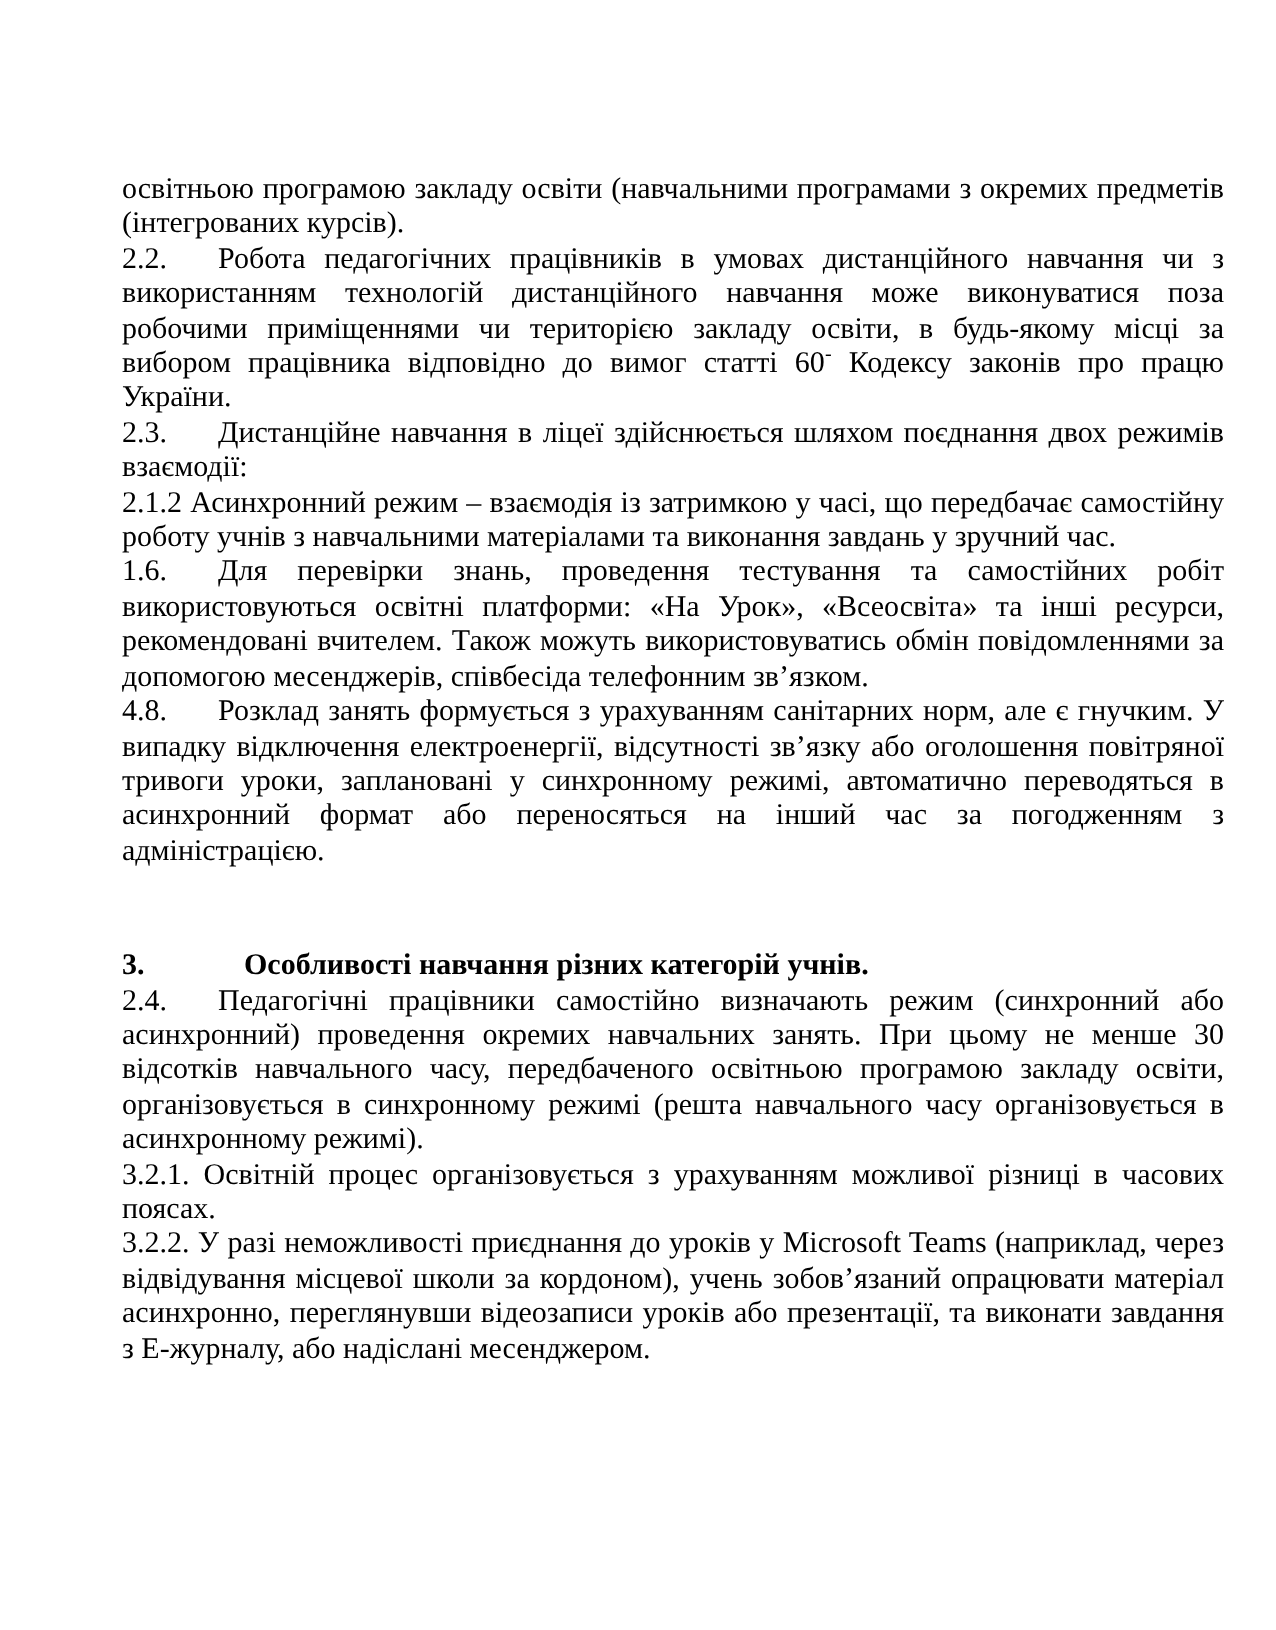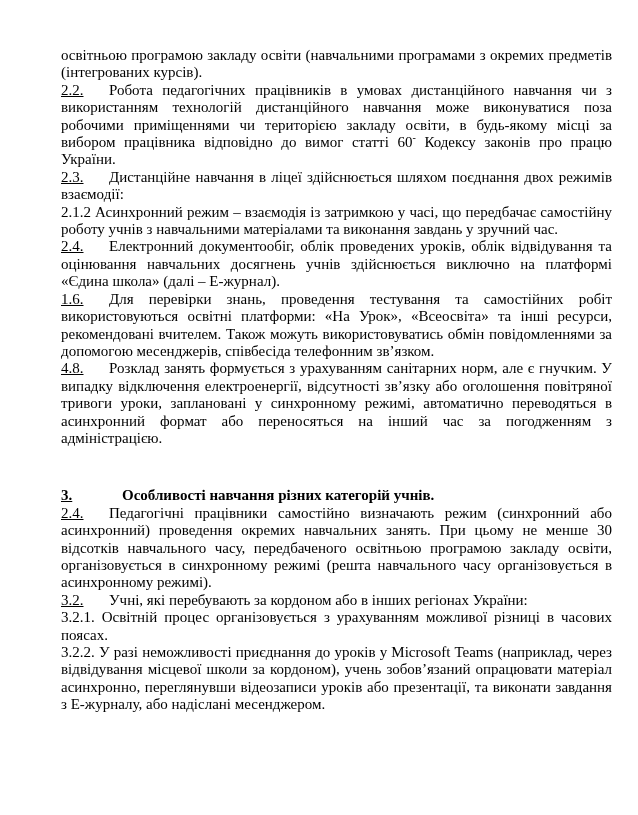--- a/index.html
+++ b/index.html
@@ -7,61 +7,58 @@
     padding: 0;
     background: #ffffff;
   }
   .page {
     position: relative;
     box-sizing: border-box;
     width: 638px;
     height: 815px;
     background: #ffffff;
     color: #000000;
-    padding: 47px 26px 0 61px;
+    padding: 87px 26px 0 61px;
     font-family: "Liberation Serif", "DejaVu Serif", serif;
     font-size: 15px;
     line-height: 17.4px;
     overflow: hidden;
   }
   p.para {
     margin: 0;
     padding: 0;
     text-align: justify;
   }
   p.para.bold {
     font-weight: bold;
     margin-top: 40px;
   }
   .num {
     display: inline-block;
     min-width: 48px;
     font-weight: inherit;
-    text-decoration: underline;
   }
   .num-wide {
     min-width: 61px;
   }
   sup.fnote {
     font-size: 10px;
     line-height: 0;
     vertical-align: super;
   }
 </style>
 </head>
 <body>
 
 <div class="page">
   <div id="content">
       <p class="para">освітньою програмою закладу освіти (навчальними програмами з окремих предметів (інтегрованих курсів).</p>
       <p class="para"><span class="num">2.2.</span>Робота педагогічних працівників в умовах дистанційного навчання чи з використанням технологій дистанційного навчання може виконуватися поза робочими приміщеннями чи територією закладу освіти, в будь-якому місці за вибором працівника відповідно до вимог статті 60<sup class="fnote">-</sup> Кодексу законів про працю України.</p>
       <p class="para"><span class="num">2.3.</span>Дистанційне навчання в ліцеї здійснюється шляхом поєднання двох режимів взаємодії:</p>
       <p class="para">2.1.2 Асинхронний режим – взаємодія із затримкою у часі, що передбачає самостійну роботу учнів з навчальними матеріалами та виконання завдань у зручний час.</p>
-      <p class="para"><span class="num">2.4.</span>Електронний документообіг, облік проведених уроків, облік відвідування та оцінювання навчальних досягнень учнів здійснюється виключно на платформі «Єдина школа» (далі – Е-журнал).</p>
       <p class="para"><span class="num">1.6.</span>Для перевірки знань, проведення тестування та самостійних робіт використовуються освітні платформи: «На Урок», «Всеосвіта» та інші ресурси, рекомендовані вчителем. Також можуть використовуватись обмін повідомленнями за допомогою месенджерів, співбесіда телефонним зв’язком.</p>
       <p class="para"><span class="num">4.8.</span>Розклад занять формується з урахуванням санітарних норм, але є гнучким. У випадку відключення електроенергії, відсутності зв’язку або оголошення повітряної тривоги уроки, заплановані у синхронному режимі, автоматично переводяться в асинхронний формат або переносяться на інший час за погодженням з адміністрацією.</p>
       <p class="para bold"><span class="num num-wide">3.</span>Особливості навчання різних категорій учнів.</p>
       <p class="para"><span class="num">2.4.</span>Педагогічні працівники самостійно визначають режим (синхронний або асинхронний) проведення окремих навчальних занять. При цьому не менше 30 відсотків навчального часу, передбаченого освітньою програмою закладу освіти, організовується в синхронному режимі (решта навчального часу організовується в асинхронному режимі).</p>
-      <p class="para"><span class="num">3.2.</span>Учні, які перебувають за кордоном або в інших регіонах України:</p>
       <p class="para">3.2.1. Освітній процес організовується з урахуванням можливої різниці в часових поясах.</p>
       <p class="para">3.2.2. У разі неможливості приєднання до уроків у Microsoft Teams  (наприклад, через відвідування місцевої школи за кордоном), учень зобов’язаний опрацювати матеріал асинхронно, переглянувши відеозаписи уроків або презентації, та виконати завдання з Е-журналу, або надіслані месенджером.</p>
     </div>
 </div>
 
 </body></html>

